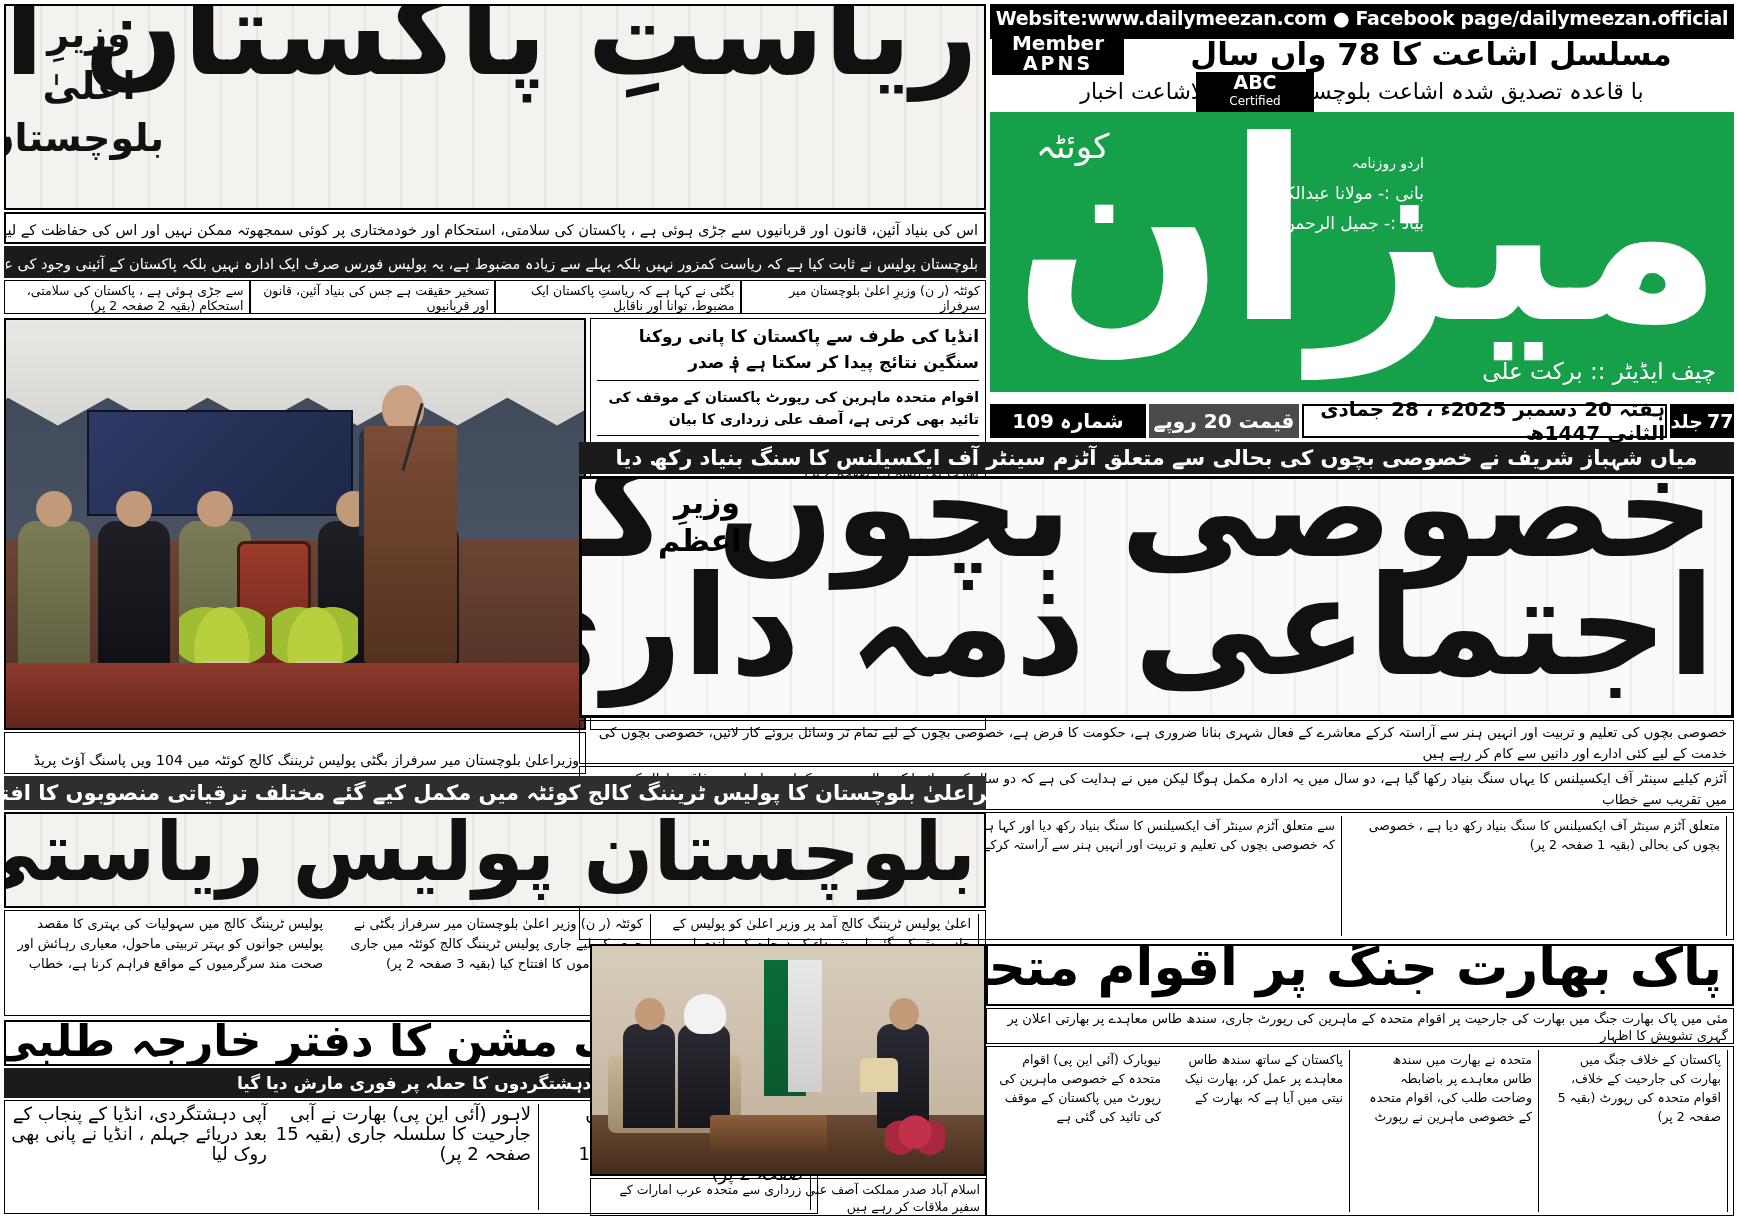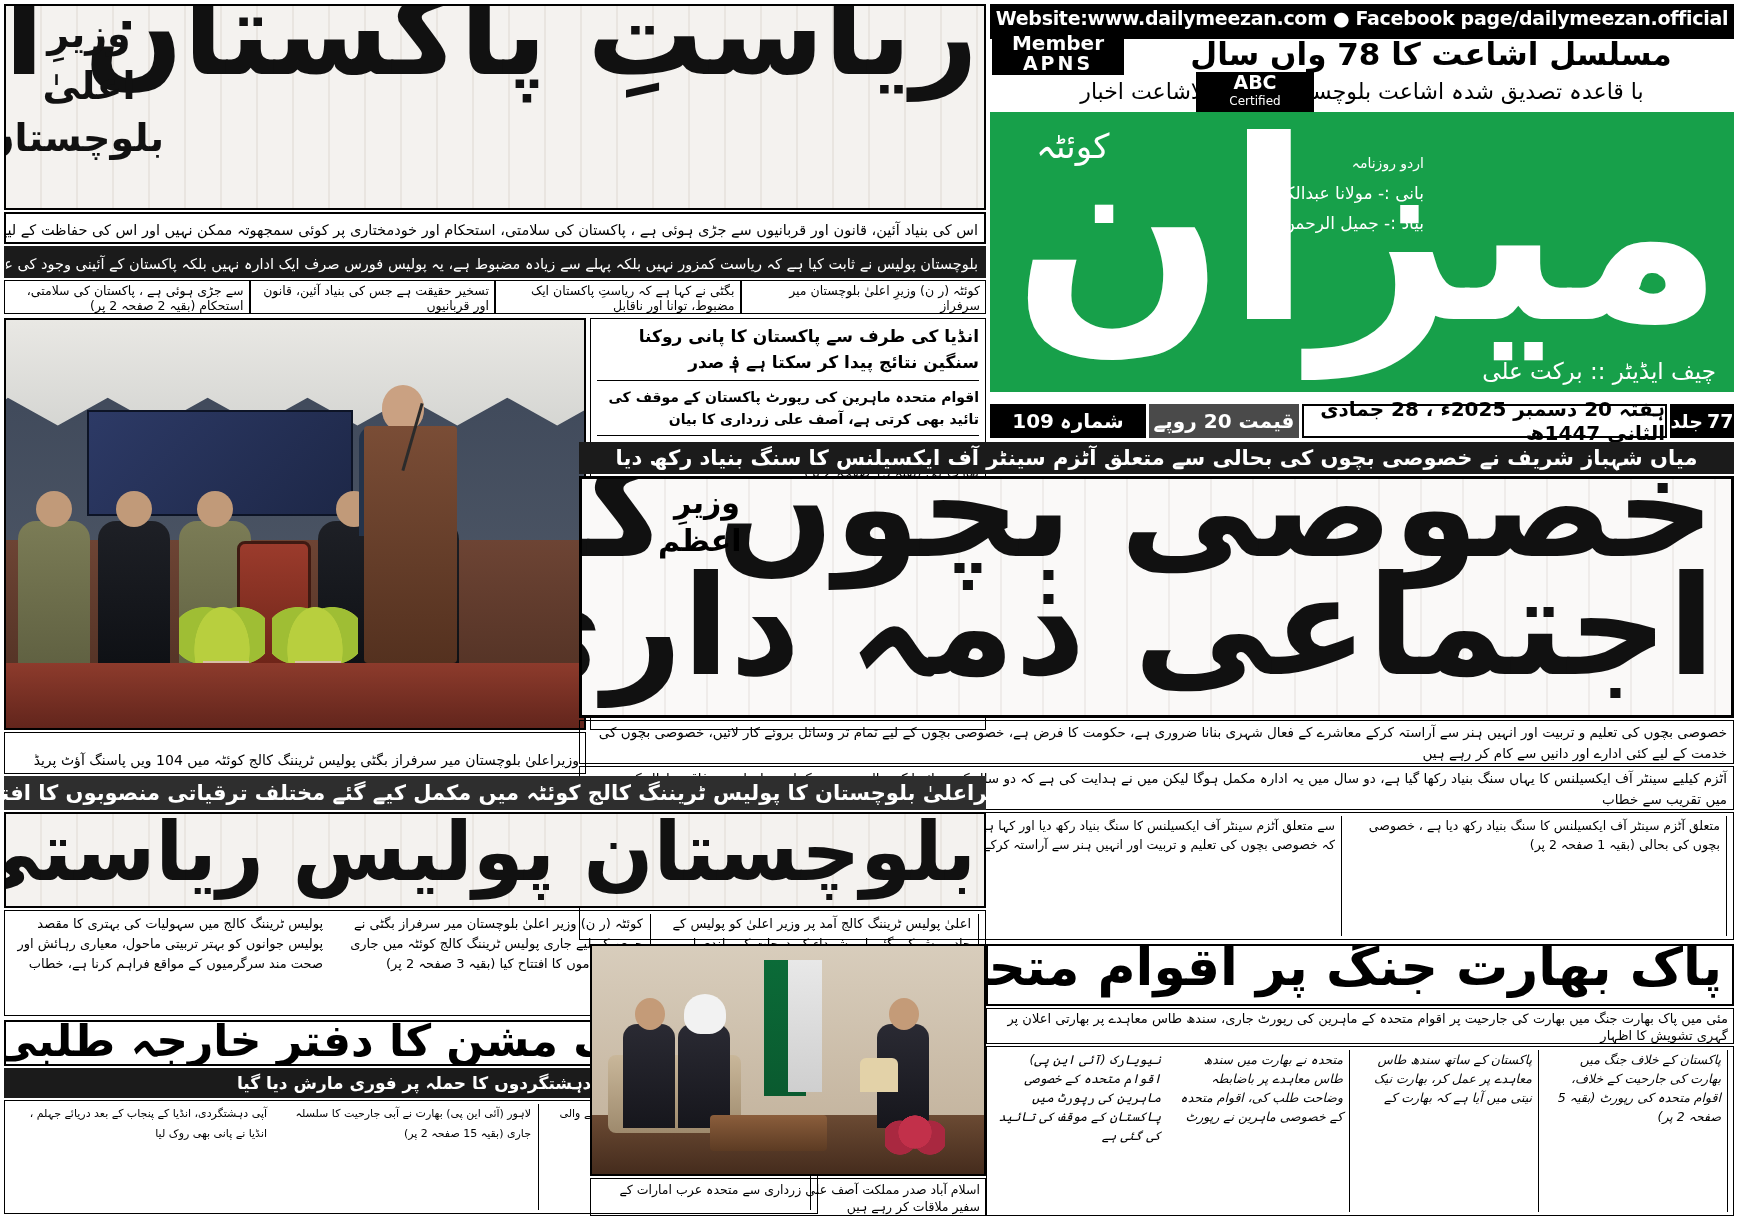--- a/index.html
+++ b/index.html
@@ -151,21 +151,21 @@
   
   .bl-head { position:absolute; left:4px; top:1020px; width:982px; height:46px;
              border:2px solid #000; background:#fff; overflow:hidden; }
   .bl-head .big { position:absolute; right:8px; top:-12px; width:960px; font-size:44px;
                   font-weight:bold; direction:rtl; text-align:center; line-height:62px;
                   white-space:nowrap; }
   .bl-sub { position:absolute; left:4px; top:1068px; width:982px; height:30px;
             background:#1b1b1b; color:#fff; direction:rtl; font-size:17px; font-weight:bold;
             display:flex; align-items:center; justify-content:center; white-space:nowrap; overflow:hidden;}
   .bl-body { position:absolute; left:4px; top:1100px; width:814px; height:114px;
-             border:1px solid #000; direction:rtl; font-size:11px; line-height:20px;
+             border:1px solid #000; direction:rtl; font-size:18px; line-height:20px;
              padding:3px 6px; overflow:hidden; }
   .bl-body .cols { display:flex; flex-direction:row-reverse; gap:8px; height:100%; }
   .bl-body .cols > div { flex:1; }
   .bl-body .cols > div + div { border-right:1px solid #000; padding-right:7px; }
 
   
   .rl-kicker { position:absolute; right:4px; top:442px; width:1155px; height:32px;
                background:#1b1b1b; color:#fff; direction:rtl; font-size:21px; font-weight:bold;
                display:flex; align-items:center; justify-content:center; white-space:nowrap; overflow:hidden; }
   .rl-head { position:absolute; right:4px; top:476px; width:1155px; height:242px;
@@ -206,21 +206,21 @@
              border:2px solid #000; background:#fff; overflow:hidden; }
   .br-head .big { position:absolute; right:10px; top:-18px; width:726px; font-size:52px;
                   font-weight:bold; direction:rtl; text-align:right; line-height:78px;
                   white-space:nowrap; }
   .br-deck { position:absolute; right:4px; top:1008px; width:748px; height:36px;
              border:1px solid #000; direction:rtl; font-size:13px; line-height:17px;
              padding:1px 5px; overflow:hidden; }
   .br-body { position:absolute; right:4px; top:1046px; width:748px; height:170px;
              border:1px solid #000; direction:rtl; font-size:12.5px; line-height:19px;
              padding:3px 5px; overflow:hidden; }
-  .br-body .cols { display:flex; flex-direction:row-reverse; gap:13px; height:100%;font-style:italic; }
+  .br-body .cols { display:flex; flex-direction:row-reverse; gap:13px; height:100%; }
   .br-body .cols > div { flex:1; }
   .br-body .cols > div + div { border-right:1px solid #000; padding-right:6px; }
 
   
   .ph-sky { position:absolute; inset:0; background:linear-gradient(#3c4658,#545d6b); }
   .ph-canopy { position:absolute; left:-4%; top:0; width:108%; height:34%;
                background:linear-gradient(#e9e8e4,#cfd0cd);
                clip-path:polygon(0 0,100% 0,100% 56%,92% 76%,84% 56%,76% 76%,68% 56%,60% 76%,
                  52% 56%,44% 76%,36% 56%,28% 76%,20% 56%,12% 76%,4% 56%,0 72%); }
   .ph-banner { position:absolute; left:14%; top:22%; width:46%; height:26%;
@@ -430,19 +430,19 @@
   </div>
   <div class="photo-br-cap">اسلام آباد صدر مملکت آصف علی زرداری سے متحدہ عرب امارات کے سفیر ملاقات کر رہے ہیں</div>
 
   <div class="br-head">
     <div class="big">پاک بھارت جنگ پر اقوام متحدہ ماہرین کی رپورٹ، پاکستانی موقف کی تائید</div>
   </div>
   <div class="br-deck">مئی میں پاک بھارت جنگ میں بھارت کی جارحیت پر اقوام متحدہ کے ماہرین کی رپورٹ جاری، سندھ طاس معاہدے پر بھارتی اعلان پر گہری تشویش کا اظہار</div>
   <div class="br-body">
     <div class="cols">
       <div>نیویارک (آئی این پی) اقوام متحدہ کے خصوصی ماہرین کی رپورٹ میں پاکستان کے موقف کی تائید کی گئی ہے</div>
+      <div>پاکستان کے ساتھ سندھ طاس معاہدے پر عمل کر، بھارت نیک نیتی میں آیا ہے کہ بھارت کے</div>
       <div>متحدہ نے بھارت میں سندھ طاس معاہدے پر باضابطہ وضاحت طلب کی، اقوام متحدہ کے خصوصی ماہرین نے رپورٹ</div>
-      <div>پاکستان کے ساتھ سندھ طاس معاہدے پر عمل کر، بھارت نیک نیتی میں آیا ہے کہ بھارت کے</div>
       <div>پاکستان کے خلاف جنگ میں بھارت کی جارحیت کے خلاف، اقوام متحدہ کی رپورٹ (بقیہ 5 صفحہ 2 پر)</div>
     </div>
   </div>
 
 </div>
 
 </body></html>

